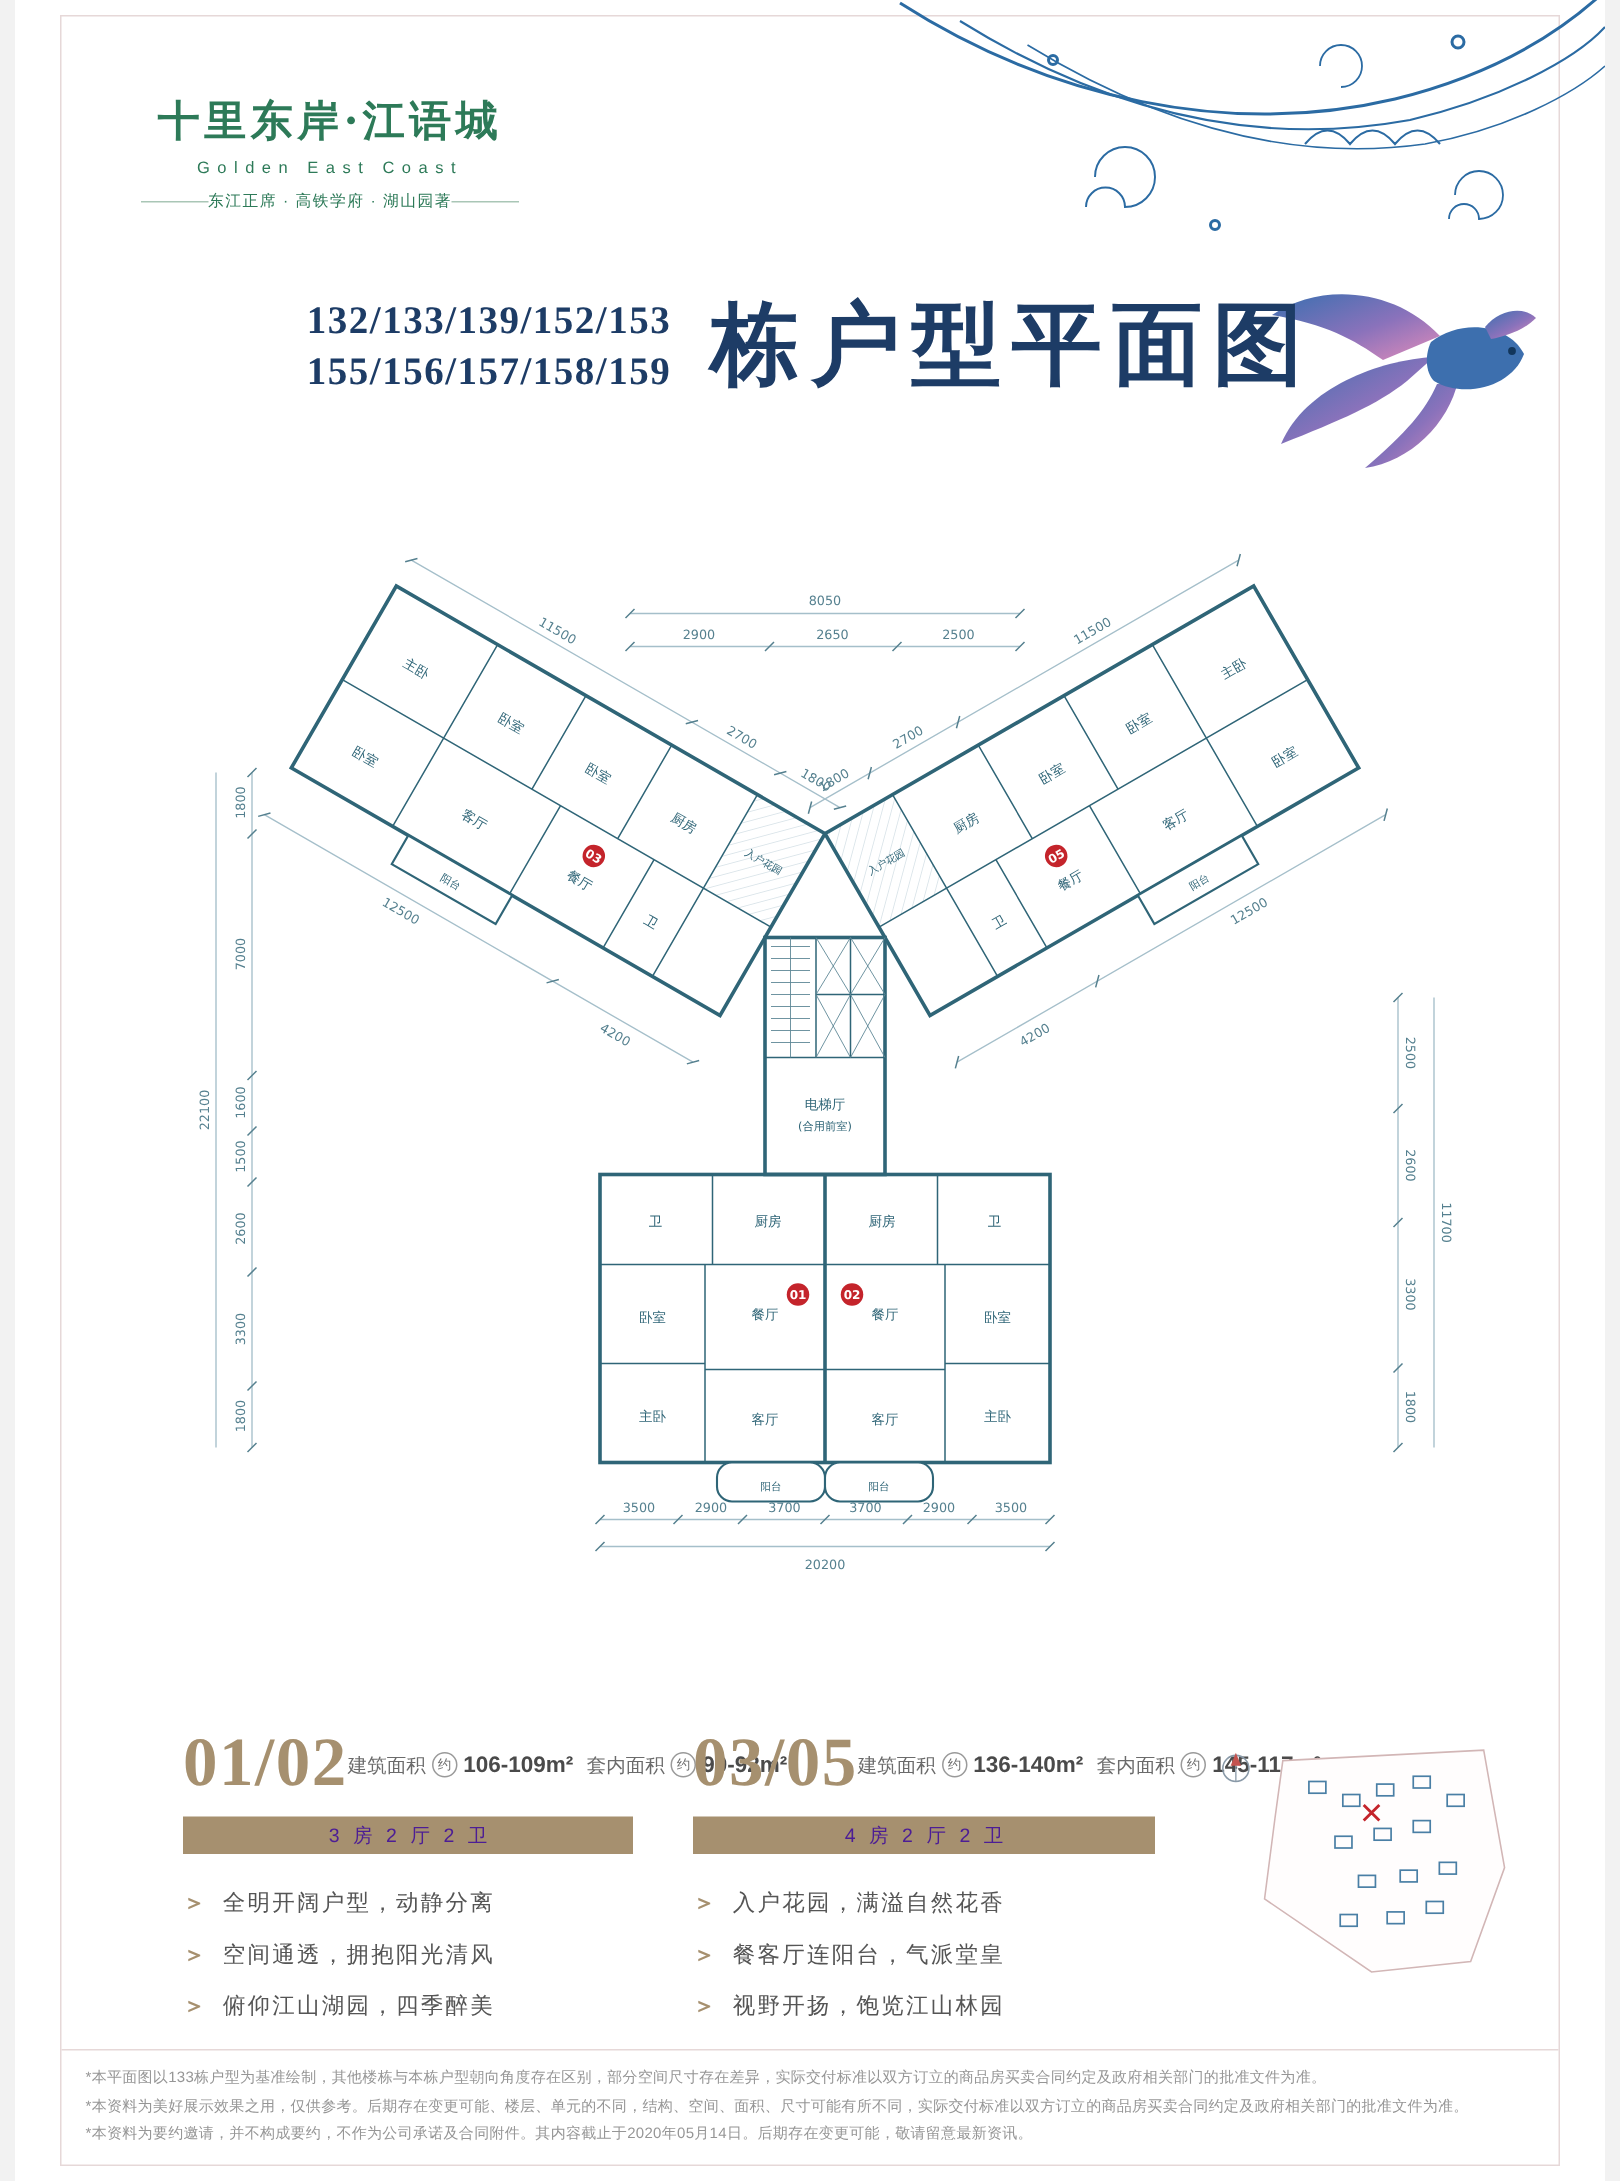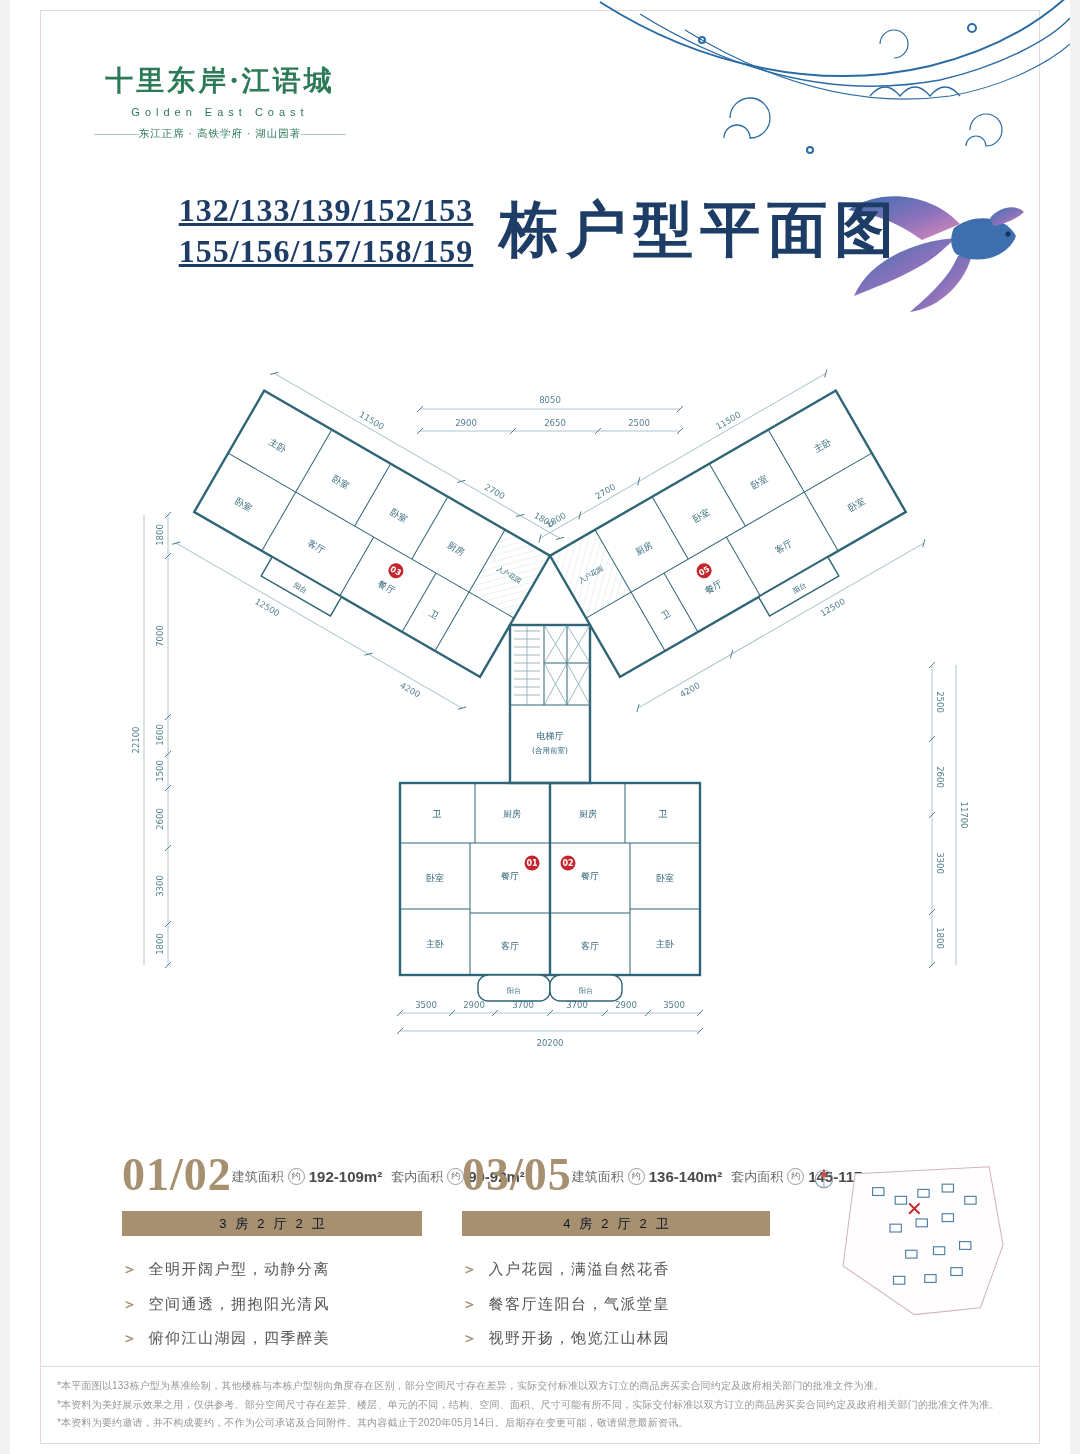--- a/index.html
+++ b/index.html
@@ -10,21 +10,21 @@
 
   
   .brand{position:absolute;left:84px;top:62px;width:252px;text-align:center;color:#2d7a58;}
   .logo-cn{font-size:28px;font-weight:700;letter-spacing:3px;font-family:"DejaVu Serif","Liberation Serif",serif;}
   .logo-en{font-size:11px;letter-spacing:5px;margin-top:6px;}
   .tagline{margin-top:9px;font-size:10.5px;display:flex;align-items:center;gap:0;letter-spacing:1px;}
   .tagline .line{flex:1;height:1px;background:#a9c6b6;}
 
   
   .title-wrap{position:absolute;top:190px;left:0;width:100%;display:flex;justify-content:center;align-items:center;gap:26px;color:#1d3c66;}
-  .title-nums{font-family:"Liberation Serif","DejaVu Serif",serif;font-weight:700;font-size:32px;line-height:1.28;text-align:center;letter-spacing:1px;text-decoration:underline;}
+  .title-nums{font-family:"Liberation Serif","DejaVu Serif",serif;font-weight:700;font-size:26px;line-height:1.28;text-align:center;letter-spacing:1px;}
   .title-main{font-size:60px;font-weight:700;letter-spacing:7px;font-family:"DejaVu Serif","Liberation Serif",serif;}
 
   
   .wave{position:absolute;top:0;right:0;}
 
   
   .plan{position:absolute;top:365px;left:70px;}
   .plan text{text-anchor:middle;font-family:"DejaVu Sans",sans-serif;}
   .w{fill:none;stroke:#2f6577;stroke-width:2.4;}
   .wi{fill:none;stroke:#2f6577;stroke-width:1;}
@@ -45,21 +45,21 @@
   .units{position:absolute;top:1148px;left:112px;right:100px;display:flex;align-items:flex-start;}
   .unit-col{width:300px;}
   .unit-col.c2{width:308px;}
   .vdiv{width:1px;background:#e8dcdc;align-self:stretch;margin:8px 20px 0;}
   .unit-head{display:flex;align-items:center;}
   .unit-code{font-family:"Liberation Serif","DejaVu Serif",serif;font-size:46px;font-weight:700;color:#a6906f;letter-spacing:1px;white-space:nowrap;}
   .unit-areas{display:flex;flex-direction:row;gap:9px;padding-top:4px;justify-content:space-between;}
   .area-row{display:flex;align-items:center;font-size:13px;color:#6b6b6b;white-space:nowrap;}
   .area-circle{width:15px;height:15px;border:1px solid #9a9a9a;border-radius:50%;font-size:9px;display:flex;align-items:center;justify-content:center;margin:0 4px;color:#6b6b6b;flex:0 0 auto;}
   .area-value{font-size:15px;font-weight:700;color:#4a4a4a;}
-  .unit-badge{margin-top:10px;background:#a6906f;color:#0f172a;text-align:center;font-size:13px;letter-spacing:9px;text-indent:9px;padding:4px 0 3px;}
+  .unit-badge{margin-top:10px;background:#a6906f;color:#4c1d95;text-align:center;font-size:13px;letter-spacing:9px;text-indent:9px;padding:4px 0 3px;}
   .unit-features{margin-top:16px;}
   .feature-row{display:flex;gap:10px;font-size:15px;color:#555;line-height:2.3;letter-spacing:1.5px;}
   .feature-arrow{color:#a6906f;font-weight:700;}
   .siteplan{flex:1;padding-top:4px;display:flex;justify-content:flex-end;}
 
   
   .disclaimers{position:absolute;left:31px;right:31px;top:1366px;border-top:1px solid #e6d8d8;padding:10px 16px 0;}
   .disclaimers p{margin:0;font-size:10px;color:#969696;line-height:1.85;letter-spacing:.2px;}
 </style>
 </head>
@@ -248,21 +248,21 @@
 
   <div class="units">
 
     <div class="unit-col">
       <div class="unit-head">
         <div class="unit-code">01/02</div>
         <div class="unit-areas">
           <div class="area-row">
             <span class="area-label">建筑面积</span>
             <span class="area-circle">约</span>
-            <span class="area-value">192-109m²</span>
+            <span class="area-value">106-109m²</span>
           </div>
           <div class="area-row">
             <span class="area-label">套内面积</span>
             <span class="area-circle">约</span>
             <span class="area-value">90-92m²</span>
           </div>
         </div>
       </div>
       <div class="unit-badge">3房2厅2卫</div>
       <div class="unit-features">
@@ -342,17 +342,17 @@
           <rect x="132" y="130" width="13" height="9"></rect>
             <rect x="162" y="122" width="13" height="9"></rect>
         </g>
         <path d="M114,48l12,12M126,48l-12,12" stroke="#c4242b" stroke-width="2.2"></path>
       </svg>
     </div>
   </div>
 
   <div class="disclaimers">
     <p>*本平面图以133栋户型为基准绘制，其他楼栋与本栋户型朝向角度存在区别，部分空间尺寸存在差异，实际交付标准以双方订立的商品房买卖合同约定及政府相关部门的批准文件为准。</p>
-    <p>*本资料为美好展示效果之用，仅供参考。部分空间尺寸存在差异、楼层、单元的不同，结构、空间、面积、尺寸可能有所不同，实际交付标准以双方订立的商品房买卖合同约定及政府相关部门的批准文件为准。</p>
+    <p>*本资料为美好展示效果之用，仅供参考。后期存在变更可能、楼层、单元的不同，结构、空间、面积、尺寸可能有所不同，实际交付标准以双方订立的商品房买卖合同约定及政府相关部门的批准文件为准。</p>
     <p>*本资料为要约邀请，并不构成要约，不作为公司承诺及合同附件。其内容截止于2020年05月14日。后期存在变更可能，敬请留意最新资讯。</p>
   </div>
 
 </div>
 
 </body></html>

